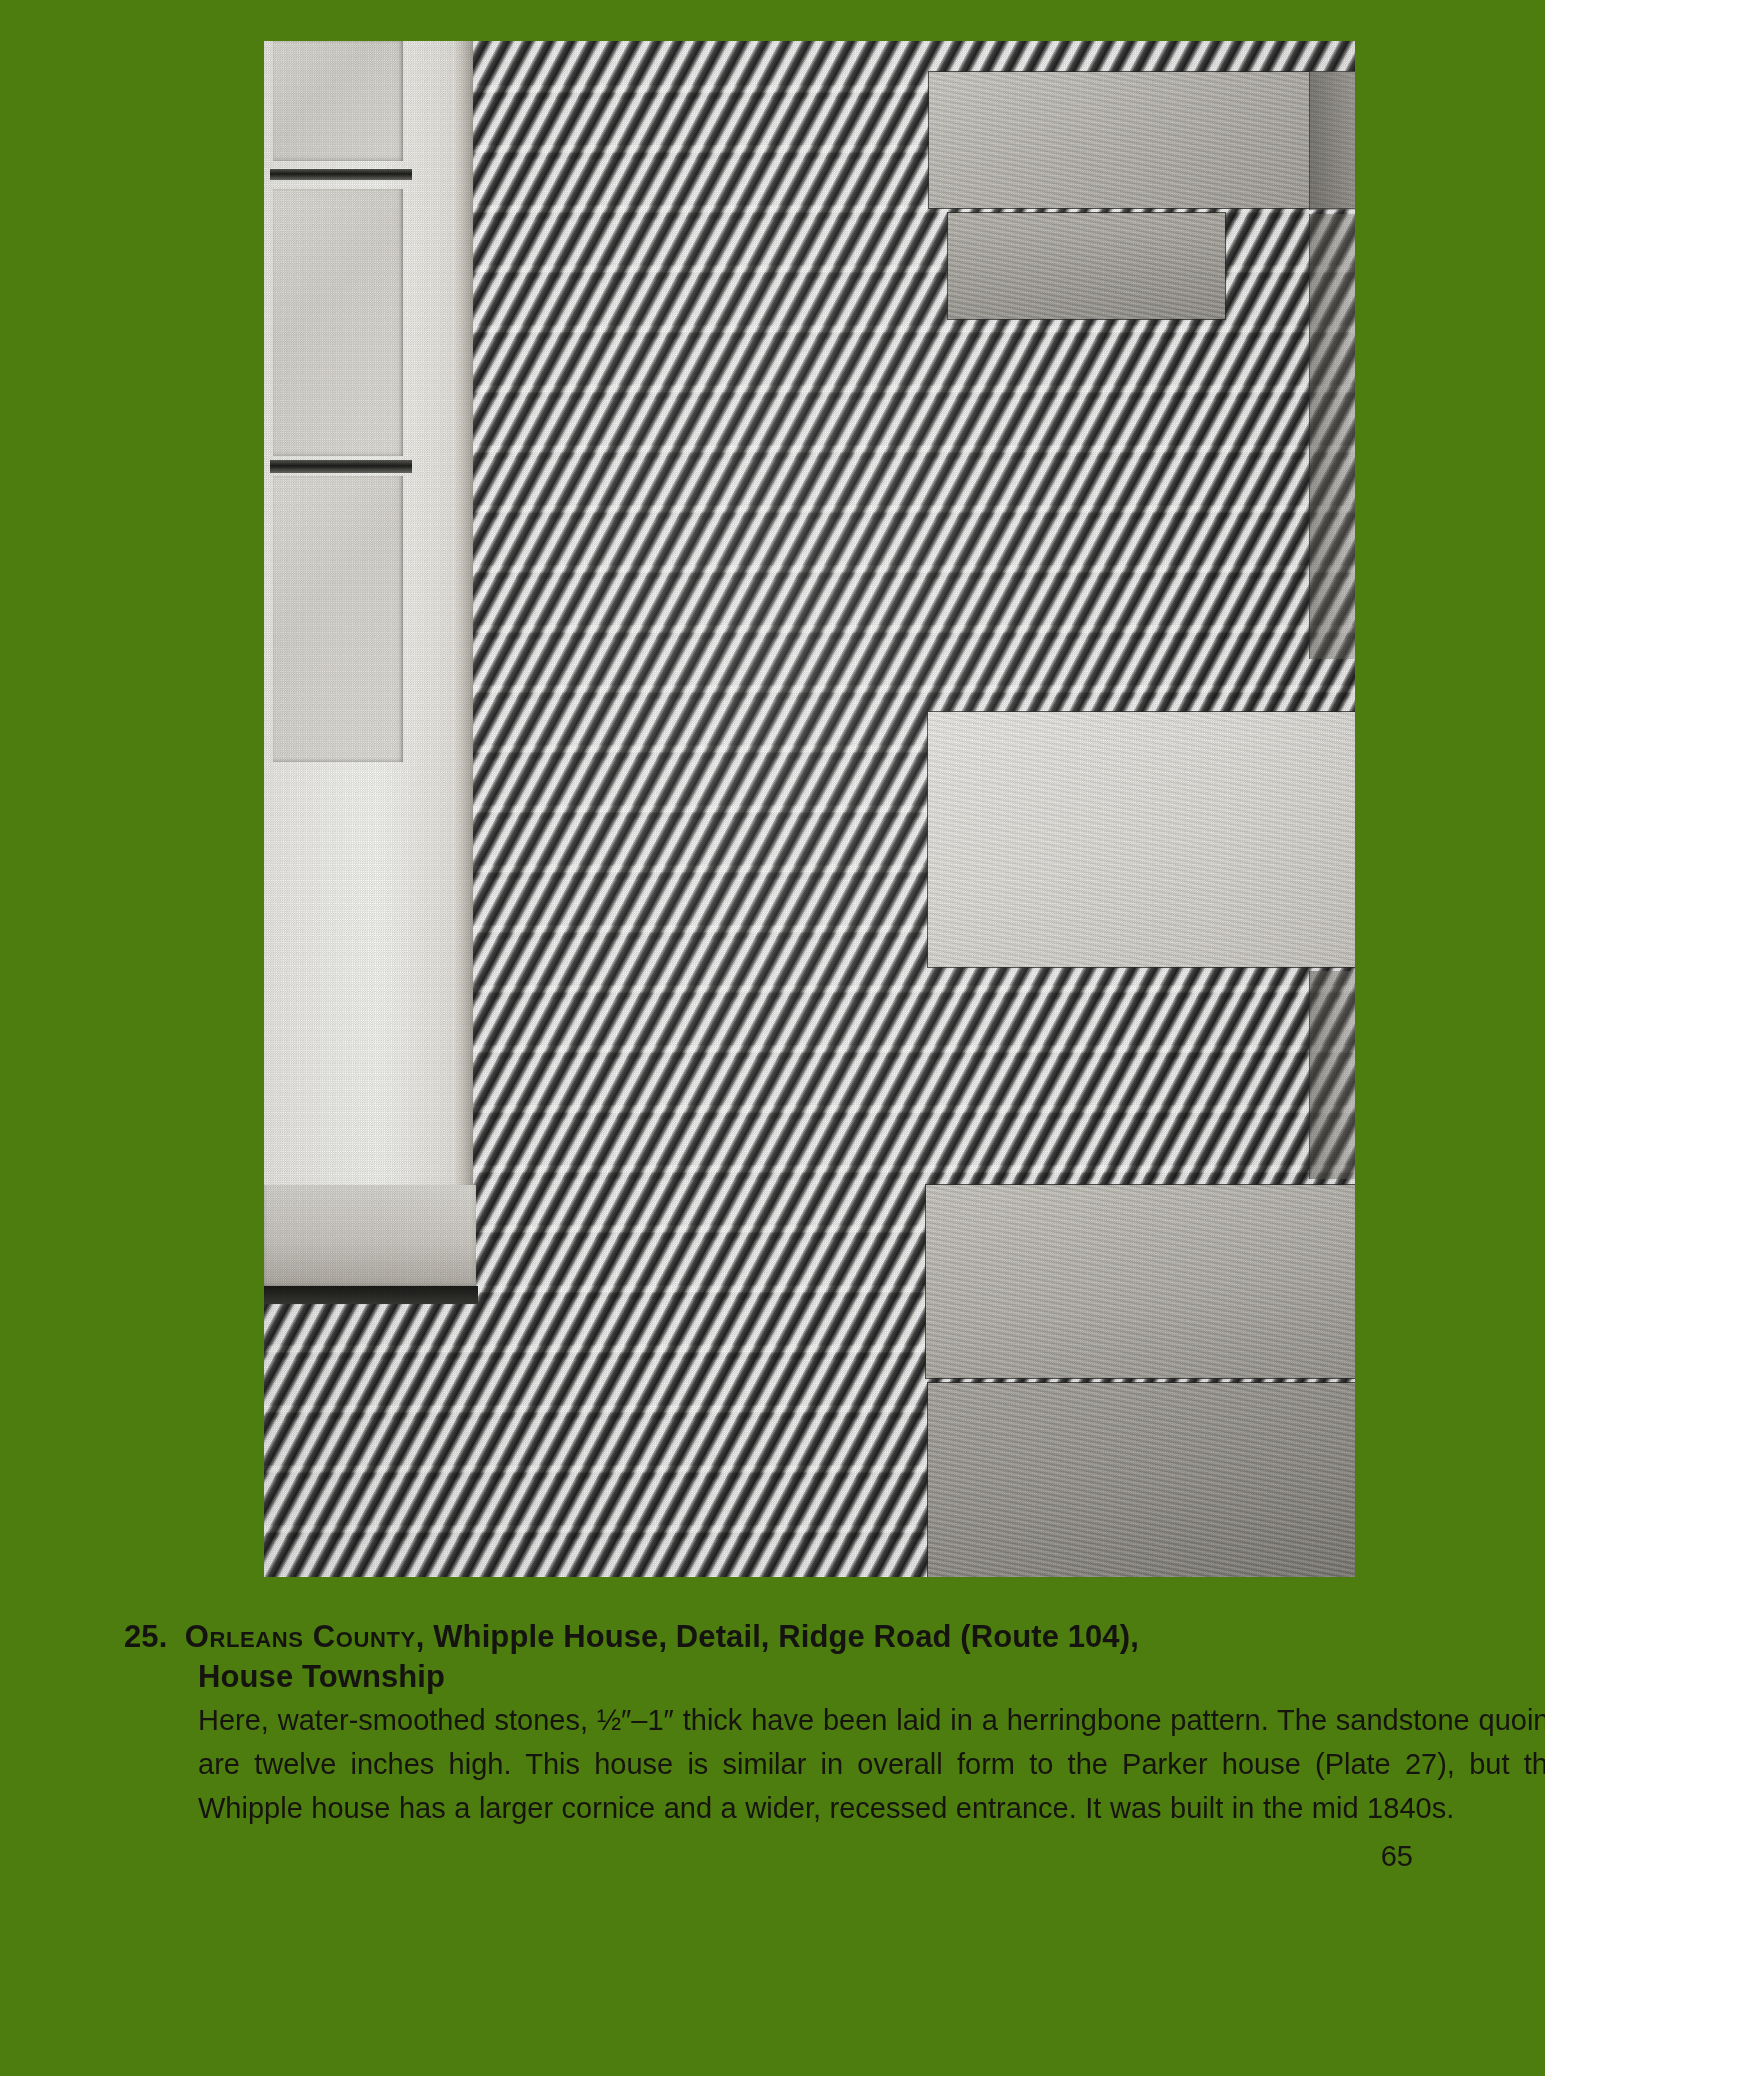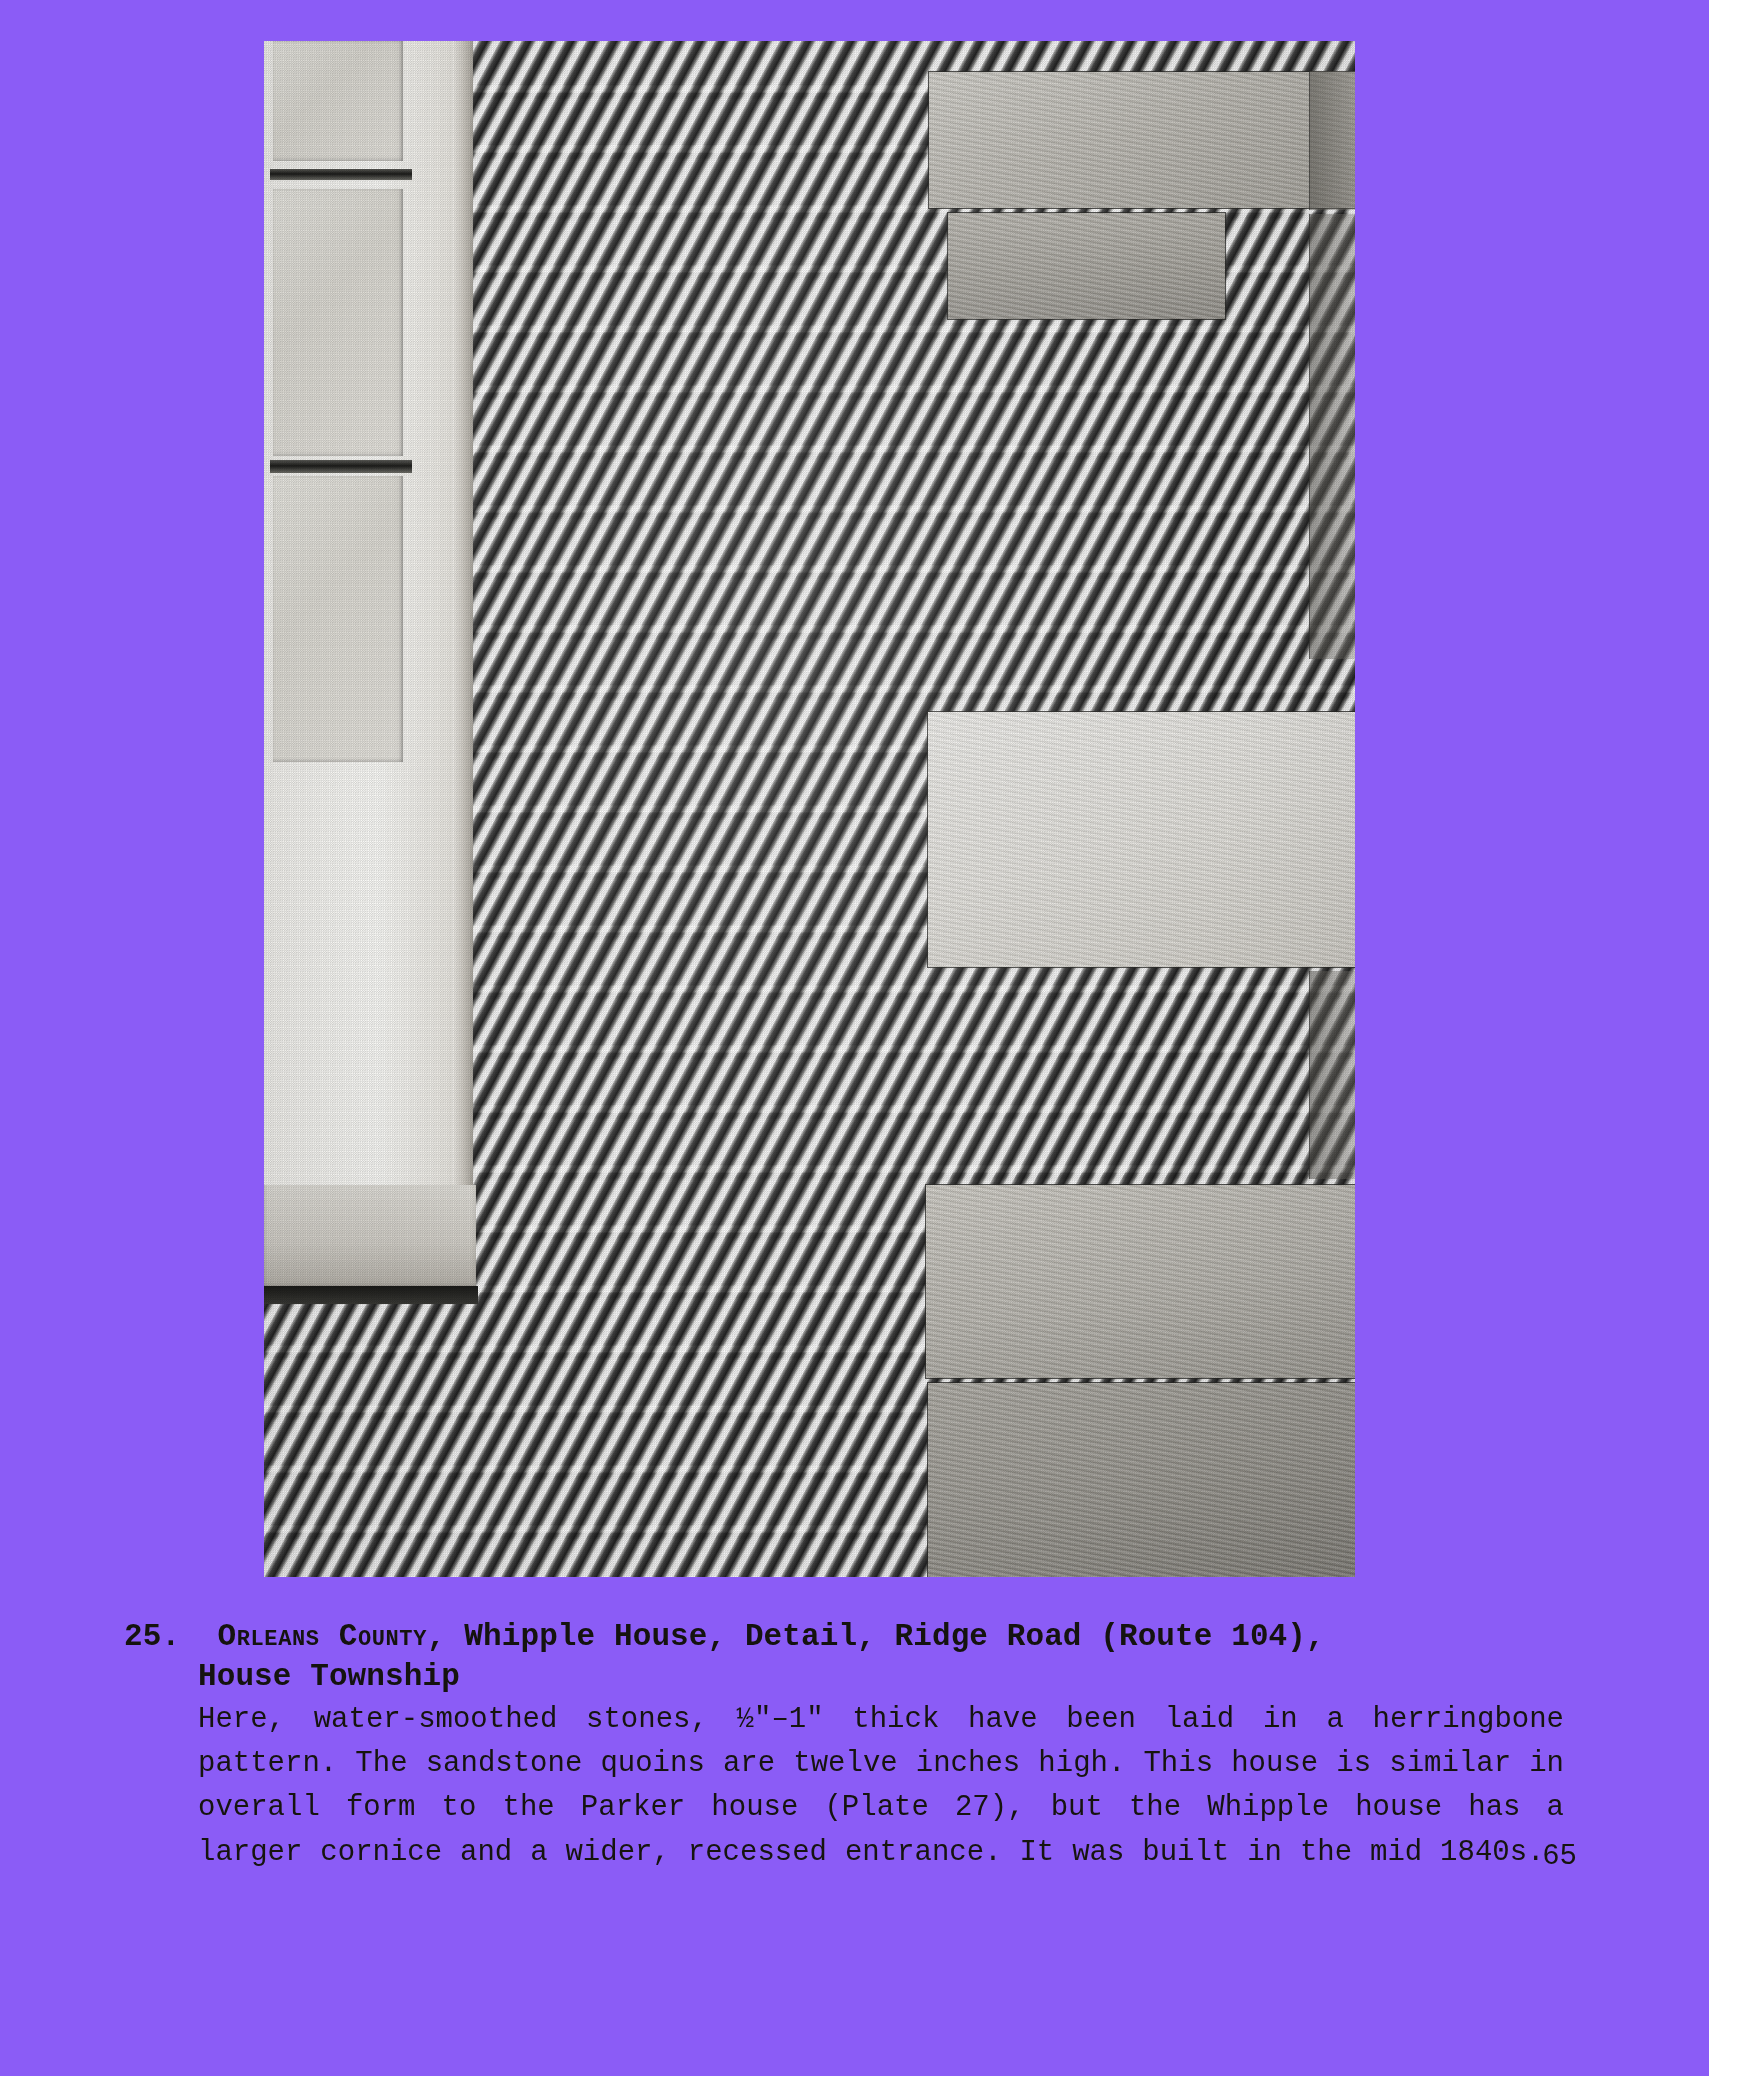--- a/index.html
+++ b/index.html
@@ -2,25 +2,25 @@
 <html style="font-size:8px"><head>
 <meta charset="utf-8">
 <style>
   html, body {
     margin: 0;
     padding: 0;
     background: #ffffff;
   }
   #page {
     position: relative;
-    width: 1709px;
+    width: 1545px;
     height: 2077px;
-    background: #8b5cf6;
+    background: #4d7c0f;
     overflow: hidden;
-    font-family: Liberation Mono, monospace;
+    font-family: Liberation Sans, sans-serif;
   }
 
   
   #photo-figure {
     position: absolute;
     left: 264px;
     top: 41px;
     width: 1091px;
     height: 1536px;
     background: #ffffff;

